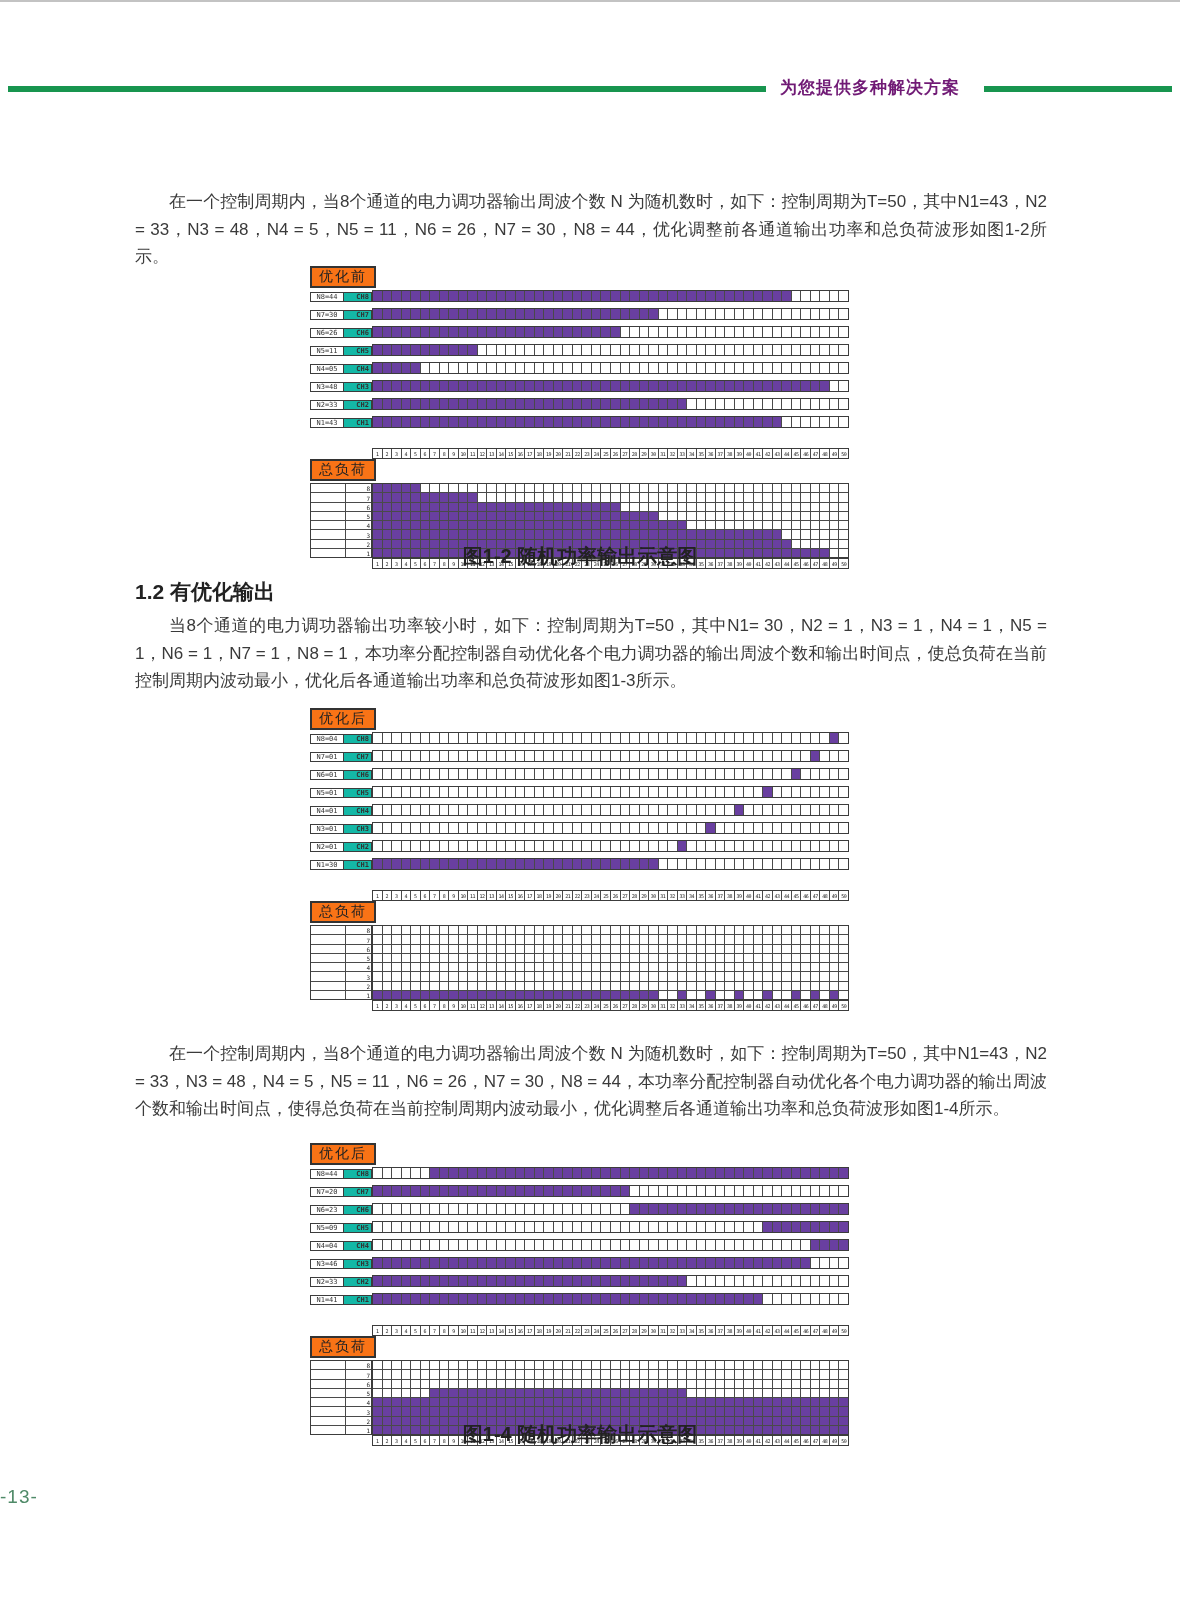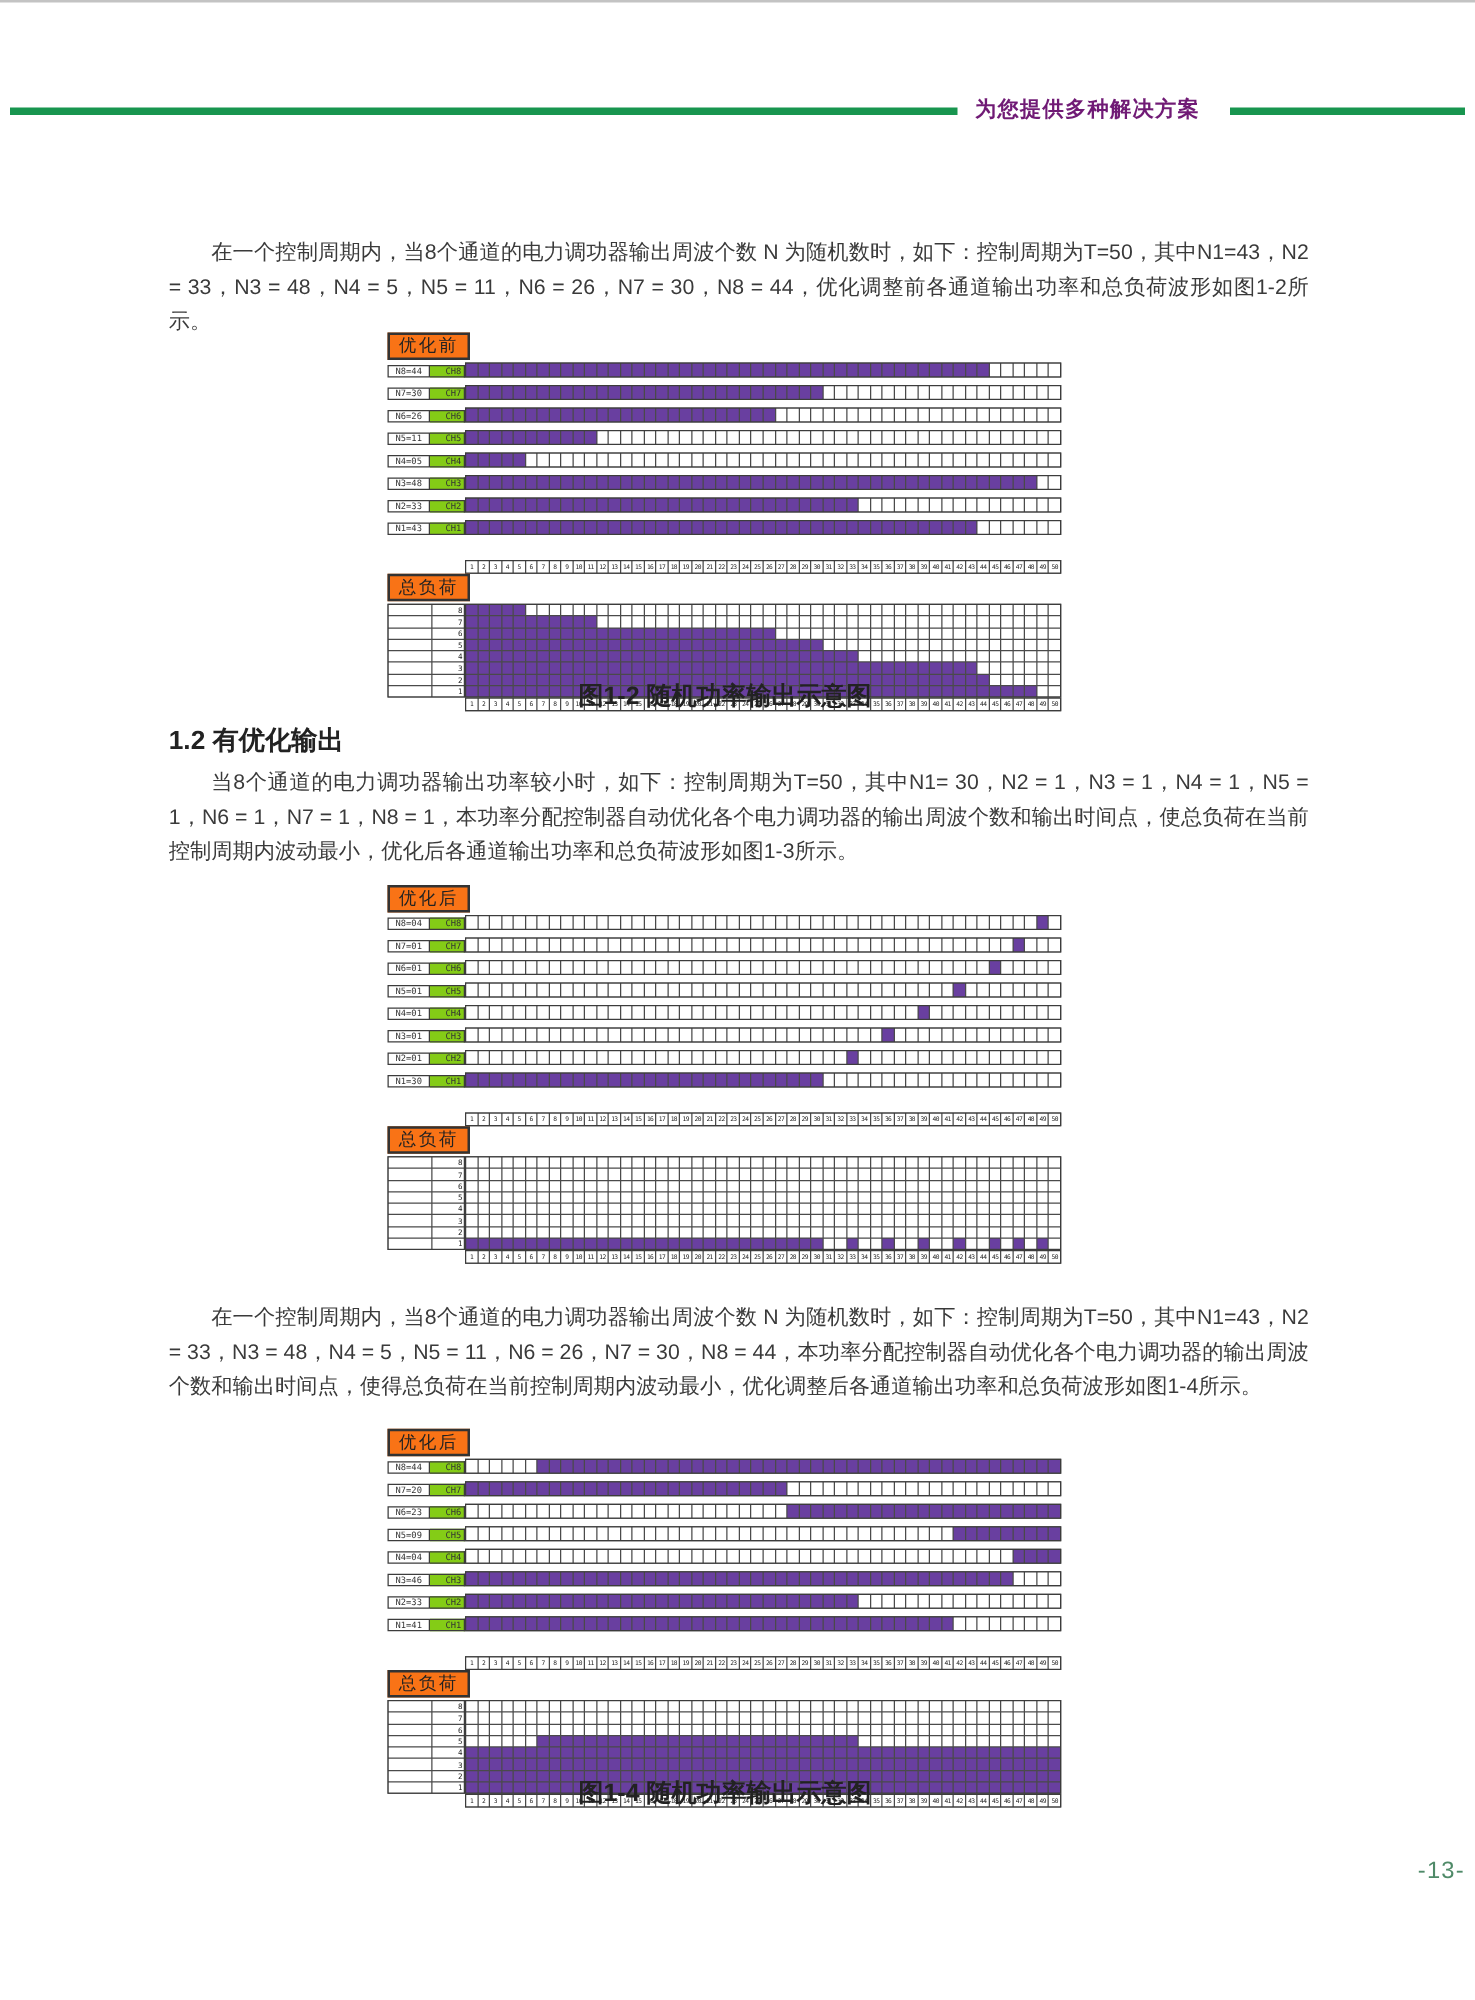--- a/index.html
+++ b/index.html
@@ -30,23 +30,23 @@
 
   .title-box { width:66px; height:22px; border:2px solid #333; background:#f97316;
                display:flex; align-items:center; justify-content:center;
                font-size:14px; color:#222; letter-spacing:2px; margin-bottom:2px; }
 
   .channel-row { display:flex; align-items:flex-end; height:12px; margin-bottom:6px; }
   .channels .channel-row:last-child { margin-bottom:20px; }
   .nbox { width:34px; border:1px solid #3c3c3c; background:#fff; font-size:7px; color:#333;
           display:flex; align-items:center; justify-content:center; overflow:hidden;
           font-family:"DejaVu Sans Mono",monospace; }
-  .chbox { width:28px; border:1px solid #3c3c3c; border-left:none; background:#84cc16; font-size:7px;
+  .chbox { width:28px; border:1px solid #3c3c3c; border-left:none; background:#14b8a6; font-size:7px;
            color:#333; display:flex; align-items:center; justify-content:flex-end;
-           padding-right:2px; overflow:hidden; font-family:"DejaVu Sans Mono",monospace; }
+           padding-right:2px; overflow:hidden; font-family:"DejaVu Sans Mono",monospace;font-weight:bold; }
 
   .cgrid { display:grid; grid-template-columns:repeat(50,1fr); gap:1px; background:#4a4a4a;
            border:1px solid #3c3c3c; width:477px; }
   .cgrid .cell { background:#fff; }
   .cgrid .cell.filled { background:#693fa0; }
   .axis-row { margin-left:62px; height:11px; }
   .axis-row .cell { font-size:5px; color:#222; display:flex; align-items:center;
                     justify-content:center; overflow:hidden; letter-spacing:-0.5px;
                     font-family:"DejaVu Sans Mono",monospace; }
 
@@ -58,21 +58,21 @@
                       justify-content:flex-end; padding:0 1px 0 0; overflow:hidden;
                       font-family:"DejaVu Sans Mono",monospace; }
   .load-grid { height:75px; }
 
   .caption { position:absolute; left:310px; width:540px; text-align:center;
              font-size:20px; font-weight:bold; color:#222; }
   #cap0 { top:543px; }
   #cap1 { top:990px; }
   #cap2 { top:1421px; }
 
-  .page-number { position:absolute; top:1486px; left:0; width:1172px; text-align:right;
+  .page-number { position:absolute; top:1486px; left:0; width:1172px; text-align:left;
                  font-size:19px; color:#4f8a68; letter-spacing:1px; }
 </style>
 </head>
 <body>
 
 <div id="page">
   <div class="scan-edge"></div>
 
   <div class="rule rule-left"></div>
   <div class="slogan">为您提供多种解决方案</div>

